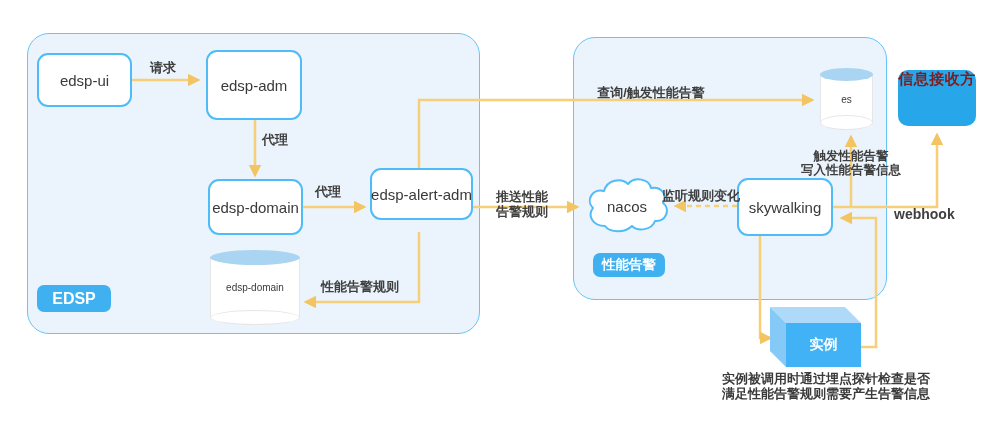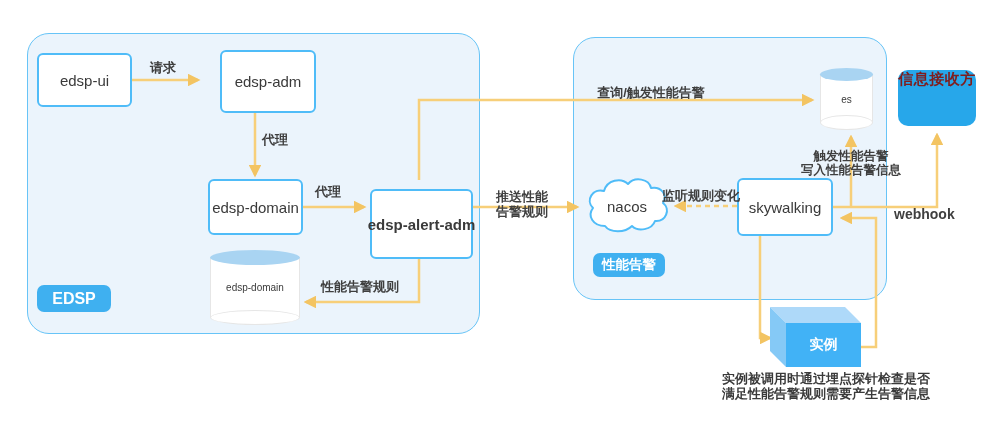--- a/index.html
+++ b/index.html
@@ -7,21 +7,21 @@
     position:relative; width:1000px; height:445px; background:#ffffff;
     font-family:"Liberation Sans","DejaVu Sans",sans-serif; overflow:hidden;
     color:#3a3a3a;
   }
   .group {
     position:absolute; background:#ebf4fc; border:1.4px solid #67c4f7;
     border-radius:22px; box-sizing:border-box;
   }
   .node {
     position:absolute; background:#ffffff; border:2px solid #4fbcf8;
-    border-radius:6px; box-sizing:border-box;
+    border-radius:11px; box-sizing:border-box;
     display:flex; align-items:center; justify-content:center;
     font-size:15px; color:#3a3a3a; white-space:nowrap;
   }
   .badge {
     position:absolute; background:#3fb0f0; color:#ffffff; font-weight:bold;
     border-radius:7px; display:flex; align-items:center; justify-content:center;
     box-sizing:border-box;
   }
   .receiver {
     position:absolute; background:#27a7ea; color:#7f1d1d; font-weight:bold;
@@ -92,27 +92,27 @@
       <path d="M833,207 H937 V135" marker-end="url(#arw)"></path>
       <path d="M851,207 V137" marker-end="url(#arw)"></path>
       <path d="M760,233 V338 H770" marker-end="url(#arw)"></path>
       <path d="M858,347 H876 V218 H842" marker-end="url(#arw)"></path>
     </g>
   </svg>
 
   <div class="node" style="left:37px; top:53px; width:95px; height:54px;">
     <span>edsp-ui</span>
   </div>
-  <div class="node" style="left:220px; top:50px; width:96px; height:63px;">
+  <div class="node" style="left:206px; top:50px; width:96px; height:70px;">
     <span>edsp-adm</span>
   </div>
   <div class="node" style="left:208px; top:179px; width:95px; height:56px;">
     <span>edsp-domain</span>
   </div>
-  <div class="node" style="left:370px; top:189px; width:103px; height:70px;font-weight:bold;">
+  <div class="node" style="left:370px; top:168px; width:103px; height:52px;">
     <span>edsp-alert-adm</span>
   </div>
 
   <div class="cylinder" style="left:210px; top:250px; width:90px; height:75px;">
     <div class="cyl-body"></div>
     <div class="cyl-bot"></div>
     <div class="cyl-top"></div>
     <div class="cyl-label">edsp-domain</div>
   </div>
 

